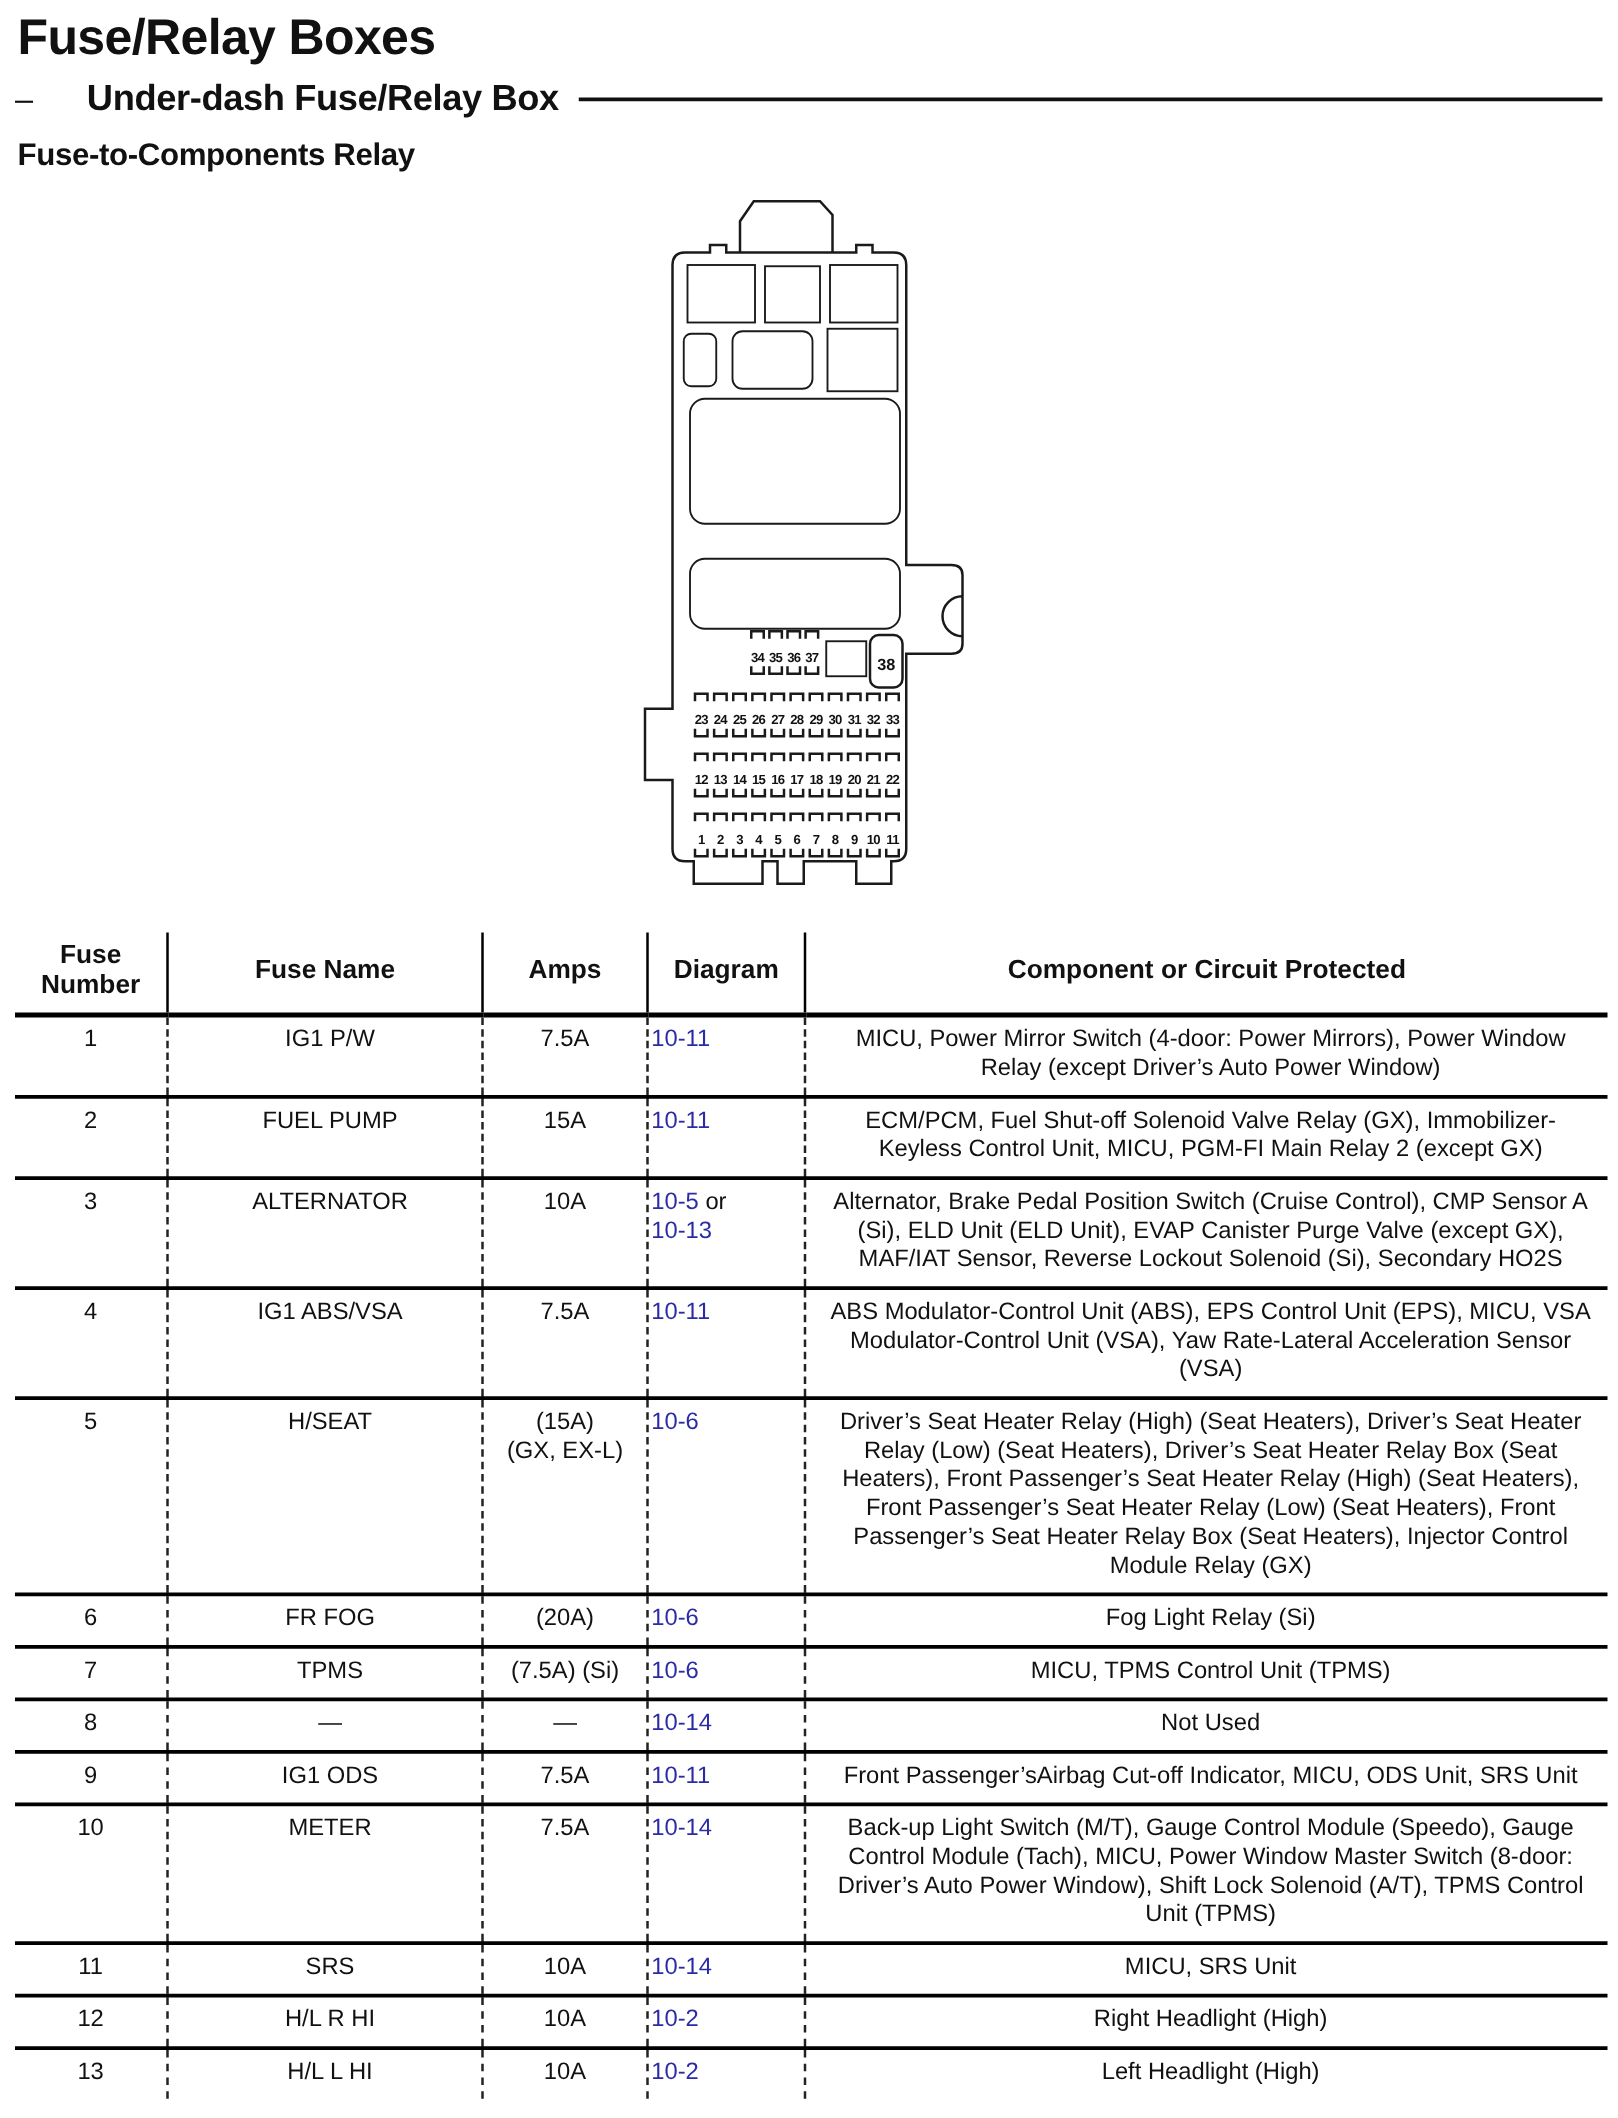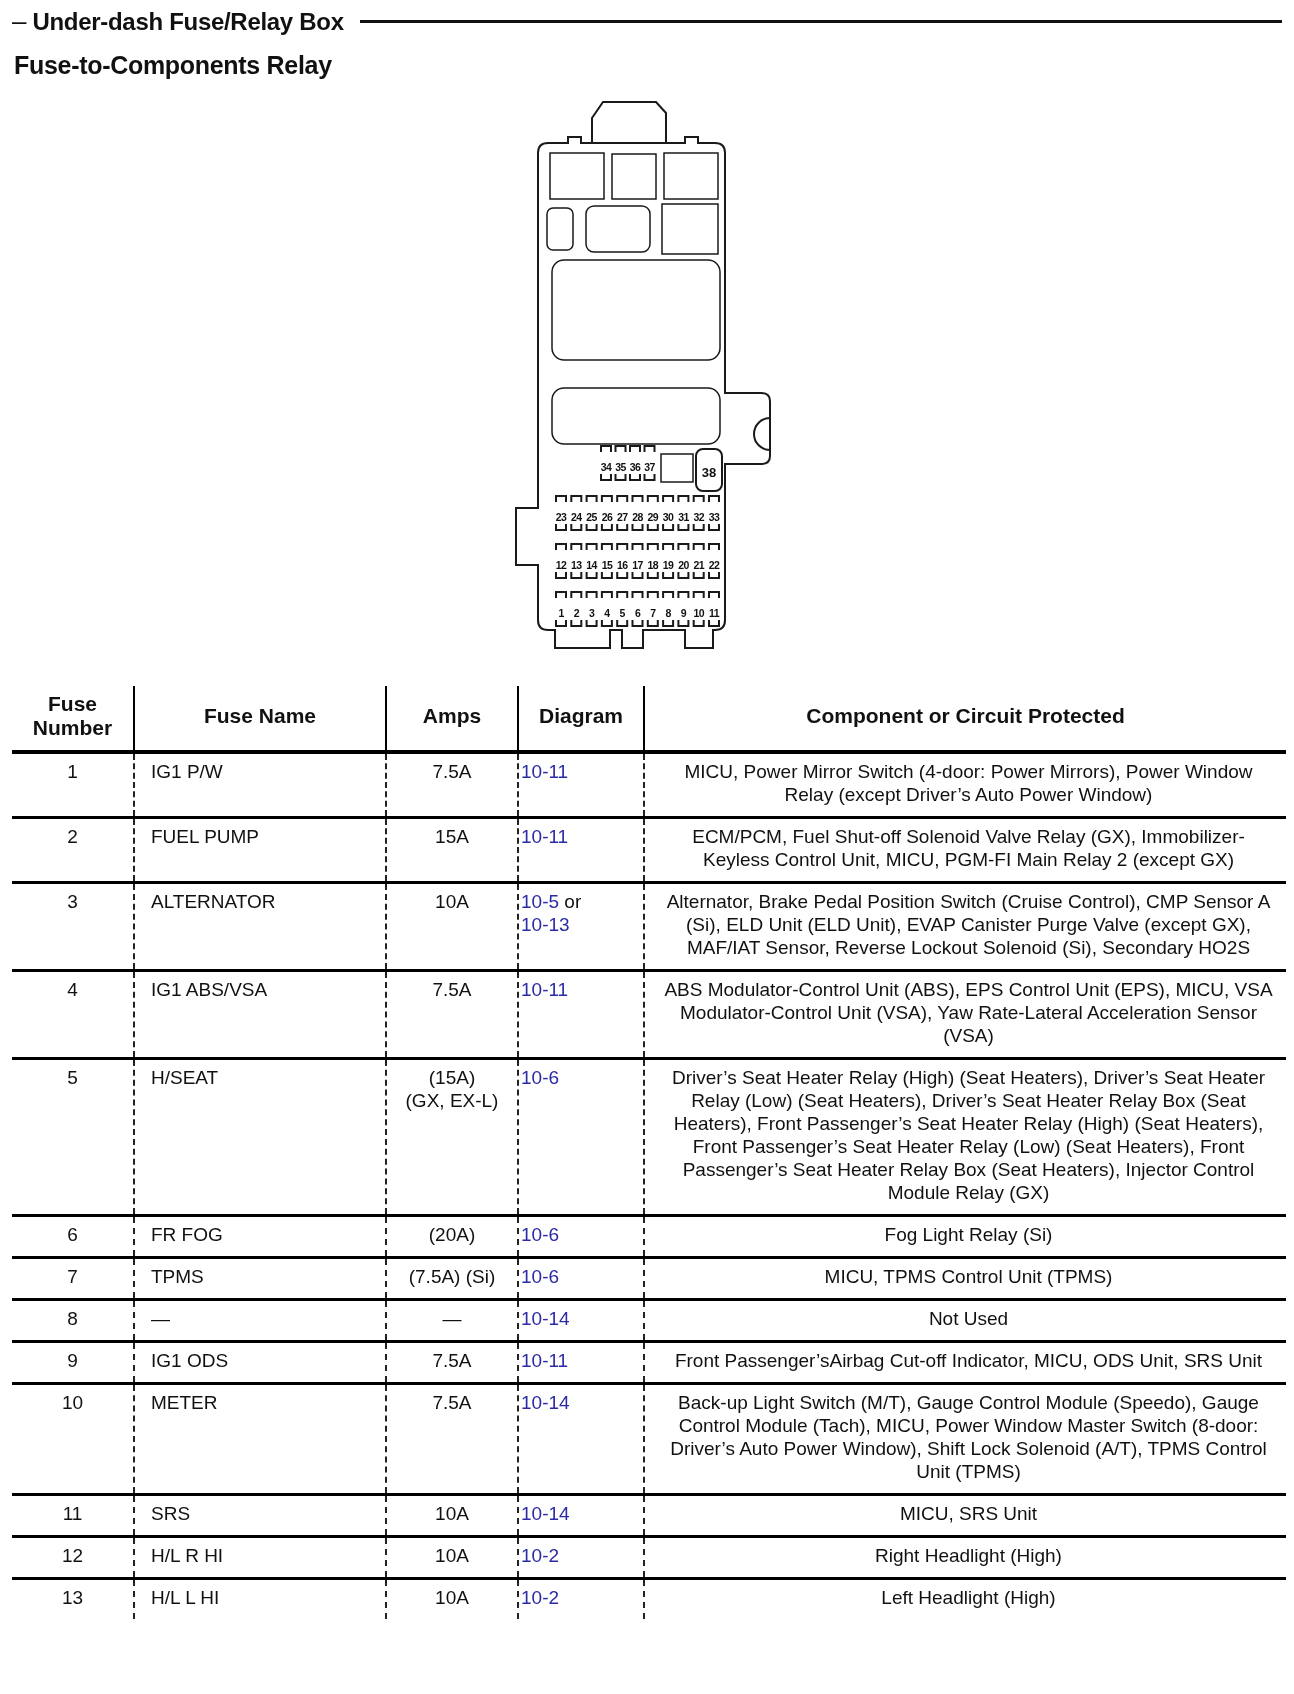--- a/index.html
+++ b/index.html
@@ -3,47 +3,48 @@
 <meta charset="utf-8">
 <style>
   html,body{margin:0;padding:0;background:#fff;color:#111;
     font-family:"Liberation Sans", sans-serif;}
   body{width:1294px;}
   .page{padding:6px 10px 30px 12px;}
 
   .h1{font-size:40px;font-weight:bold;letter-spacing:-0.5px;margin:2px 0 10px 2px;}
   .h2row{display:flex;align-items:center;margin:0 0 8px 0;}
   .h2dash{font-size:26px;font-weight:normal;margin:0 6px 0 0;}
-  .h2{font-size:24px;font-weight:bold;letter-spacing:-0.3px;white-space:nowrap;}
+  .h2{font-size:29px;font-weight:bold;letter-spacing:-0.3px;white-space:nowrap;margin-left:37px;}
   .h2rule{flex:1;height:3px;background:#111;margin-left:16px;margin-right:2px;}
   .h3{font-size:25px;font-weight:bold;letter-spacing:-0.3px;margin:14px 0 0 2px;}
 
   .diagram-wrap{margin:2px 0 0 486px;width:300px;}
 
   table.fuse{border-collapse:collapse;margin:28px 2px 0 0;width:1274px;table-layout:fixed;}
   thead th{font-size:21px;font-weight:bold;text-align:center;vertical-align:middle;
     padding:6px 4px 10px 4px;border-bottom:4px solid #000;white-space:pre-line;line-height:1.15;}
   thead th + th{border-left:2px solid #000;}
   tbody td{font-size:19px;line-height:23px;vertical-align:top;padding:6px 8px 10px 10px;}
   tbody td + td{border-left:2px dashed #222;}
   tbody tr{border-bottom:3px solid #000;}
   tbody tr:last-child{border-bottom:none;}
   td.c-num{text-align:center;padding-left:2px;padding-right:2px;}
-  td.c-name{text-align:left;padding-left:16px;}
+  td.c-name{text-align:center;padding-left:16px;}
   td.c-amps{text-align:center;white-space:pre-line;padding-left:2px;padding-right:2px;}
   td.c-diag{padding-left:2px;padding-right:2px;}
   td.c-comp{text-align:center;padding-left:14px;}
   .dlink{color:#2b2ba6;}
   svg text{font-family:"Liberation Sans", sans-serif;}
 </style>
 </head>
 <body>
 
 <div class="page">
 
+  <div class="h1">Fuse/Relay Boxes</div>
 
   <div class="h2row">
     <span class="h2dash">–</span>
     <span class="h2">Under-dash Fuse/Relay Box</span>
     <span class="h2rule"></span>
   </div>
 
   <div class="h3">Fuse-to-Components Relay</div>
 
   <div class="diagram-wrap">

